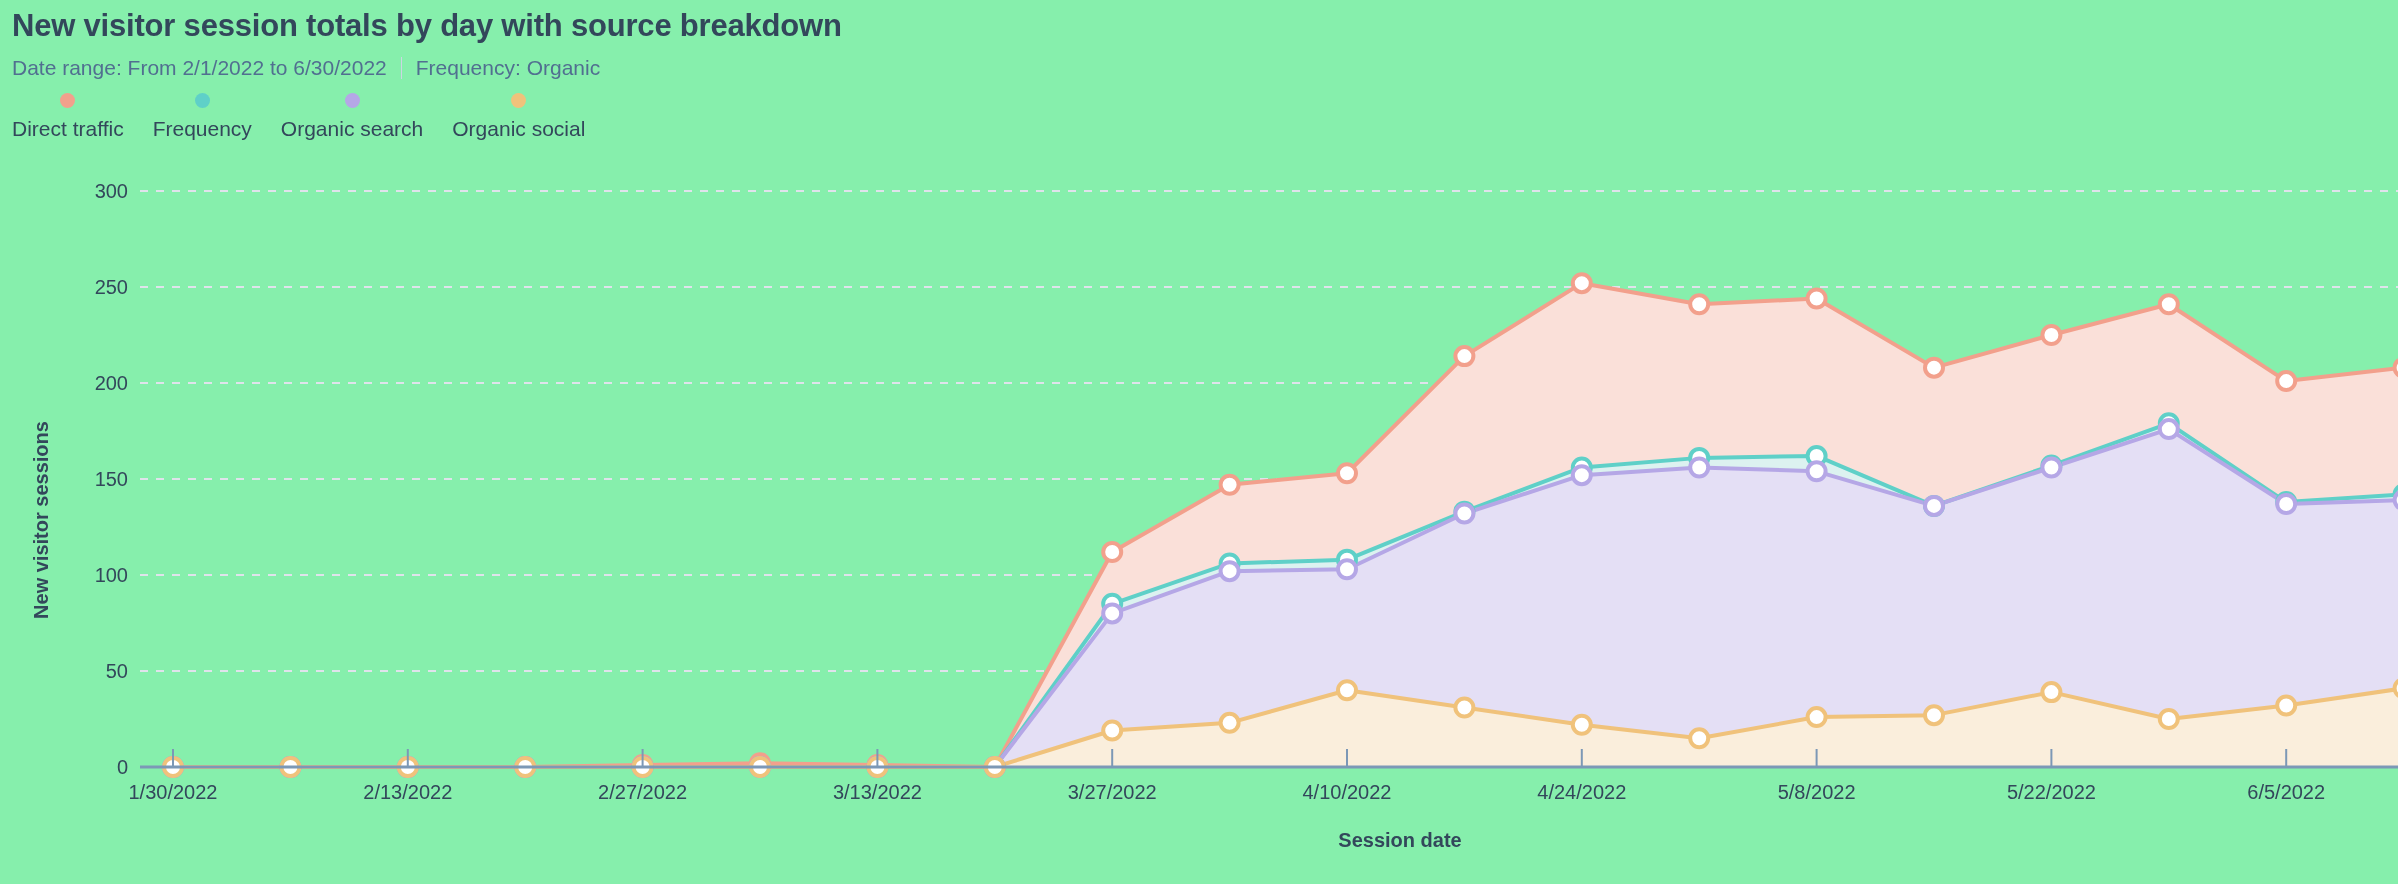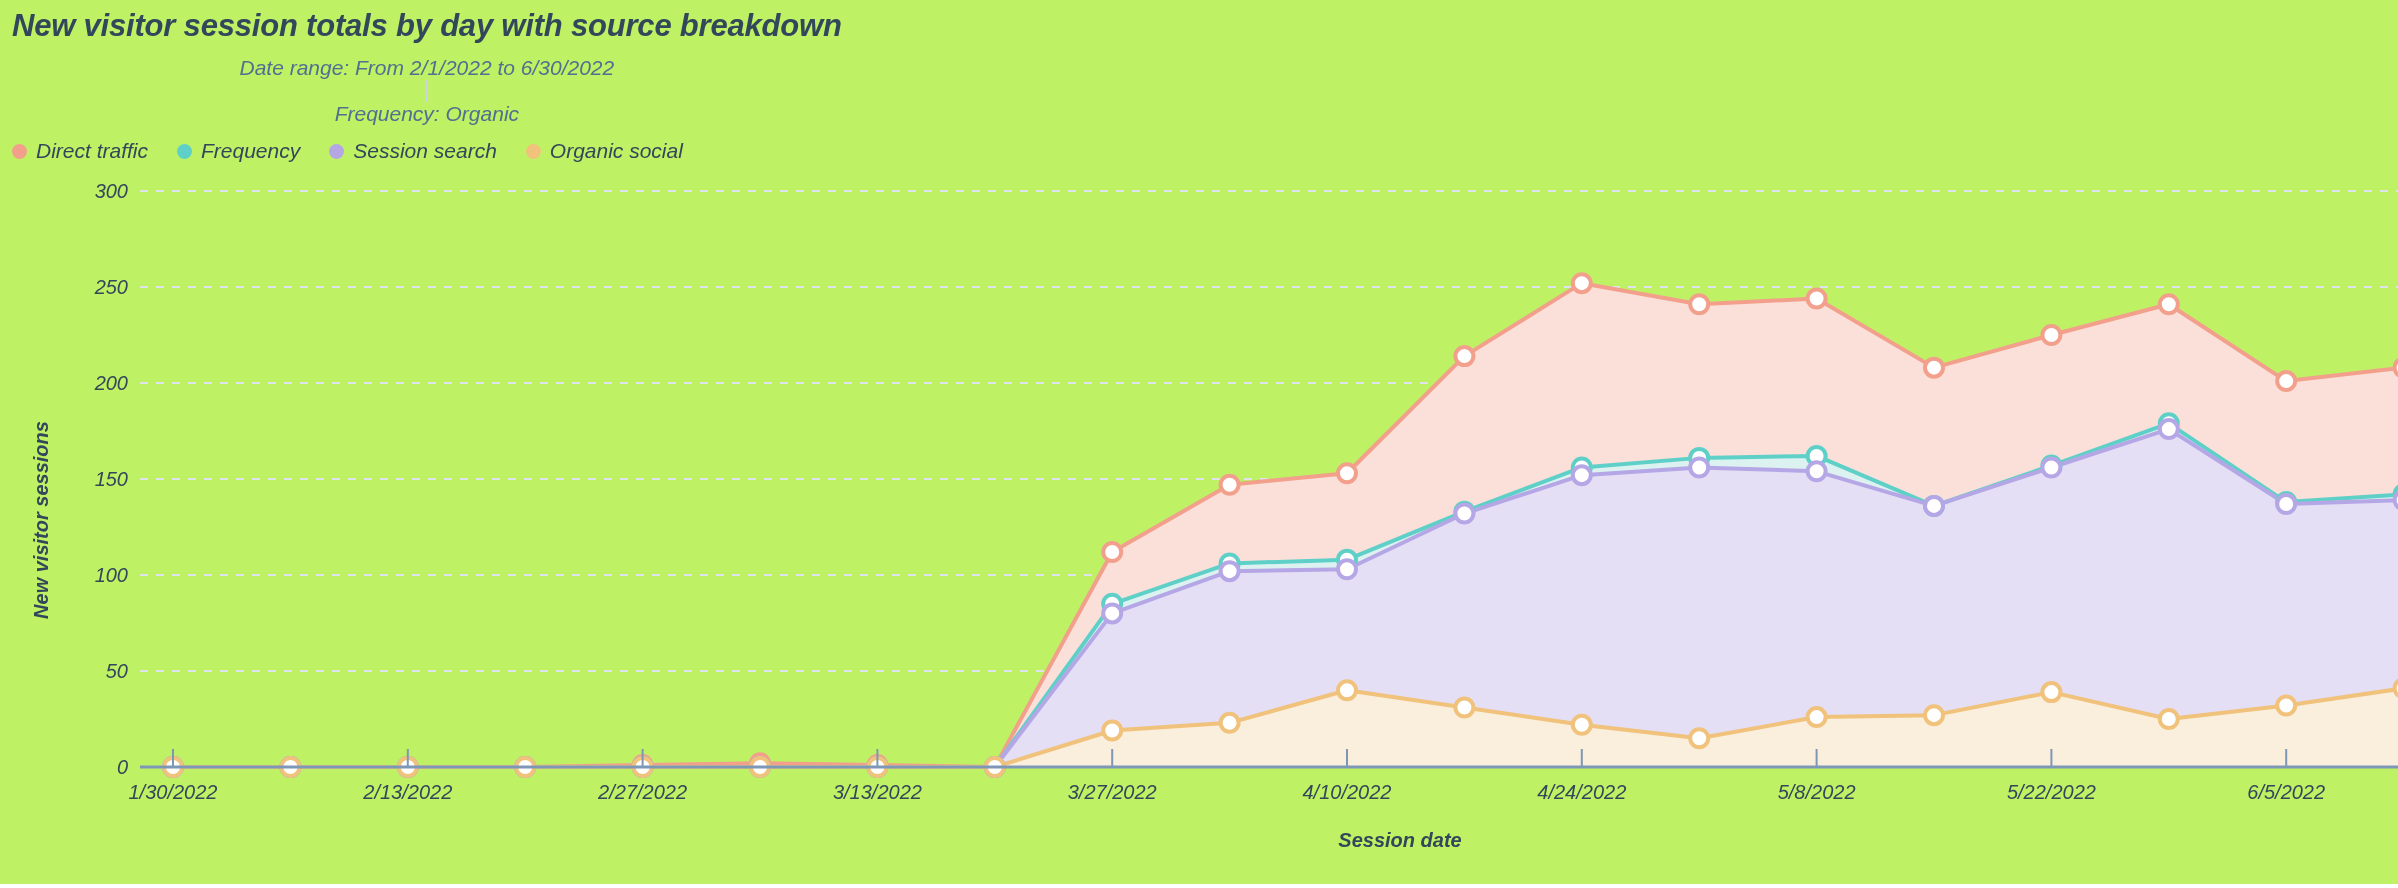--- a/index.html
+++ b/index.html
@@ -7,59 +7,57 @@
     margin: 0; padding: 0;
     width: 2398px; height: 888px;
     background: #ffffff;
     font-family: "Liberation Sans", sans-serif;
     overflow: hidden;
   }
   #root {
     position: relative;
     width: 2398px;
     height: 884px;
-    background: #bef264;
-    font-style: italic;
+    background: #86efac;
   }
 
   
   #header { position: absolute; left: 12px; top: 8px; }
   #chart-title {
     font-size: 31px;
     font-weight: bold;
     color: #33475b;
     letter-spacing: -0.2px;
     white-space: nowrap;
   }
   #subtitle-row {
     margin-top: 12px;
     display: flex;
     align-items: center;
     font-size: 21px;
     color: #516f90;
     white-space: nowrap;
-    flex-direction: column;
   }
   #subtitle-sep {
     display: inline-block;
     width: 1px;
     height: 22px;
     background: #cbd6e2;
     margin: 0 14px;
   }
   #legend {
     margin-top: 13px;
     display: flex;
     align-items: center;
     gap: 29px;
     font-size: 21px;
     color: #33475b;
     white-space: nowrap;
   }
-  .legend-item { display: flex; align-items: center; gap: 9px; cursor: pointer; }
+  .legend-item { display: flex; align-items: center; gap: 9px; cursor: pointer; flex-direction: column; }
   .legend-dot { width: 15px; height: 15px; border-radius: 50%; display: inline-block; }
 
   
   #plot-wrap { position: absolute; left: 0; top: 0; width: 2398px; height: 888px; }
   svg#chart { position: absolute; left: 0; top: 0; }
   .tick-text {
     font-size: 20px;
     fill: #33475b;
     font-family: "Liberation Sans", sans-serif;
   }
@@ -91,21 +89,21 @@
       <div class="legend-item">
         <span class="legend-dot" style="background:#F2A08C"></span>
         <span>Direct traffic</span>
       </div>
       <div class="legend-item">
         <span class="legend-dot" style="background:#5FD0C8"></span>
         <span>Frequency</span>
       </div>
       <div class="legend-item">
         <span class="legend-dot" style="background:#B5A7E6"></span>
-        <span>Session search</span>
+        <span>Organic search</span>
       </div>
       <div class="legend-item">
         <span class="legend-dot" style="background:#F0C27B"></span>
         <span>Organic social</span>
       </div>
     </div>
   </div>
 
   <div id="plot-wrap">
     <svg id="chart" width="2398" height="888">

